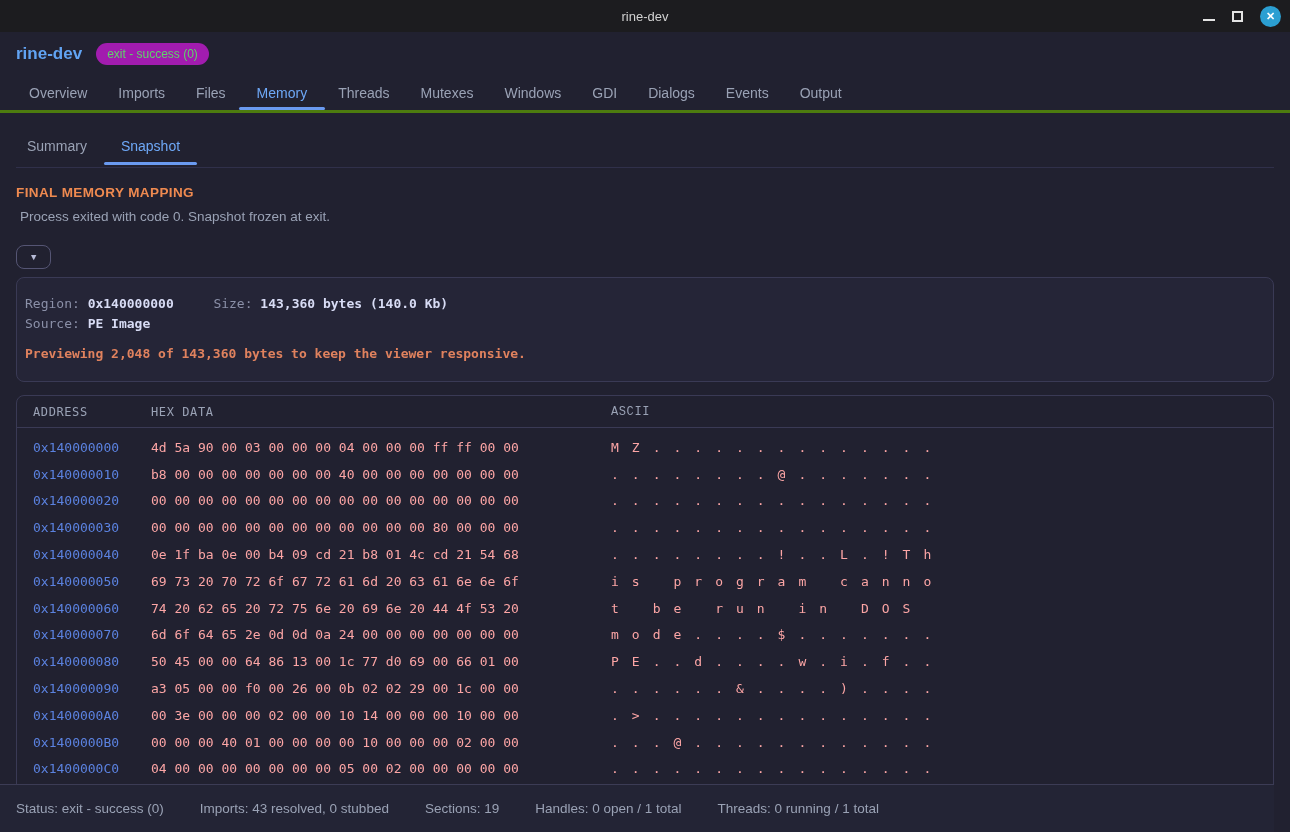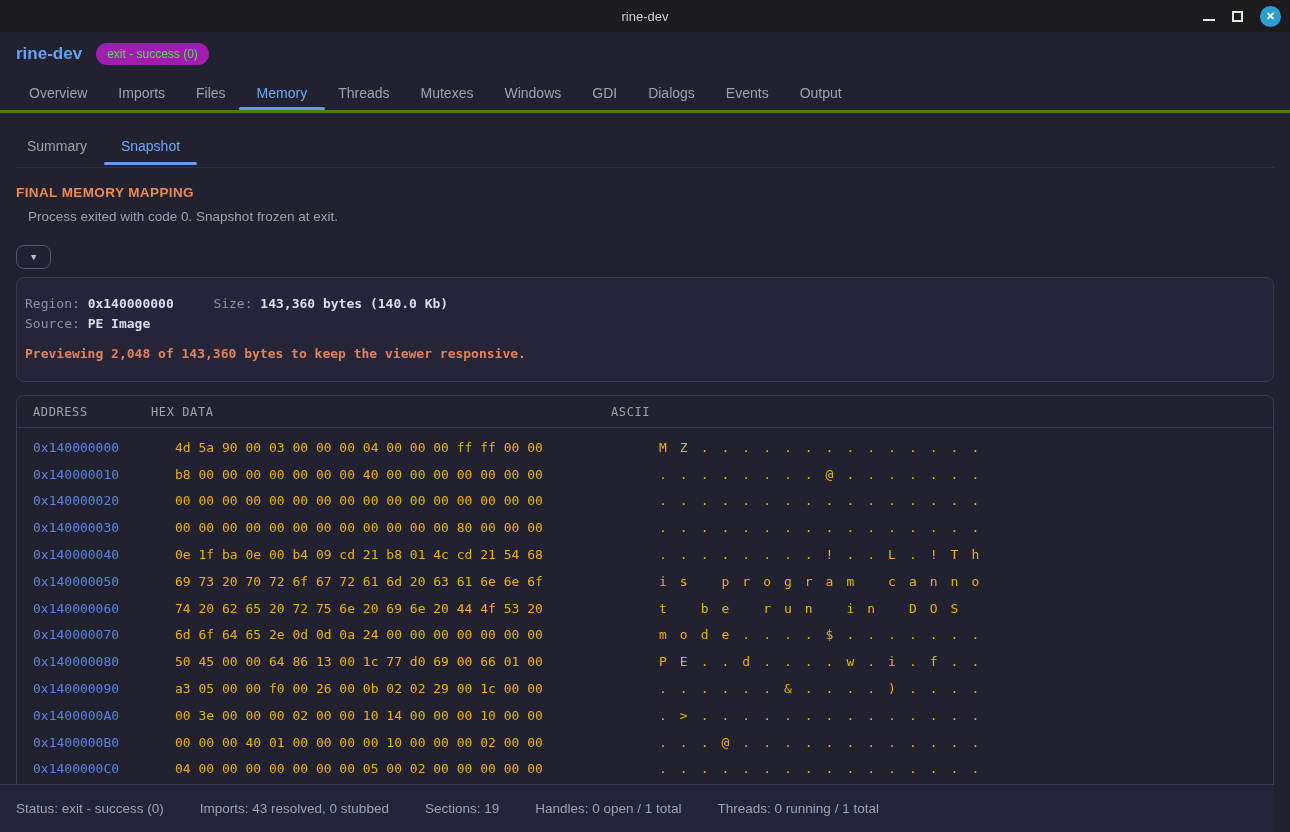--- a/index.html
+++ b/index.html
@@ -78,21 +78,21 @@
     height: 3px; background: #6a9af0; border-radius: 2px;
   }
   .divider { height: 1px; background: #30304a; margin: 2px 16px 0; }
 
   
   .content { padding: 15px 16px 0; }
   .section-heading {
     color: #ef8a50; font-size: 13.5px; font-weight: bold;
     letter-spacing: 0.4px; margin: 2px 0 9px;
   }
-  .section-sub { color: #9aa2b5; font-size: 13.5px; margin: 0 12px 21px; }
+  .section-sub { color: #9aa2b5; font-size: 13.5px; margin: 0 4px 21px; }
 
   .region-select {
     display: inline-flex; align-items: center; gap: 12px;
     font-family: "DejaVu Sans Mono", monospace;
     font-size: 13px; font-weight: bold; color: #ced2f0;
     border: 1px solid #555574; border-radius: 8px;
     padding: 6px 14px; background: transparent; cursor: pointer;
   }
   .caret { font-size: 9px; color: #b8bcd8; }
 
@@ -117,21 +117,21 @@
     display: flex; color: #9aa2b5; font-size: 12px;
     letter-spacing: 0.6px; padding: 9px 0 8px;
     border-bottom: 1px solid #3a3a55;
   }
   .hex-body { padding: 6px 0 8px; }
   .hex-row { display: flex; align-items: center; height: 26.8px; }
   .col-addr { width: 134px; padding-left: 16px; flex-shrink: 0; }
   .col-hex  { width: 460px; flex-shrink: 0; }
   .col-ascii { flex: 1; white-space: pre; letter-spacing: 13px; }
   .hex-row .col-addr { color: #5b82e0; }
-  .hex-row .col-hex, .hex-row .col-ascii { color: #eab308; margin-left: 24px; }
+  .hex-row .col-hex, .hex-row .col-ascii { color: #fca5a5; }
 
   
   .statusbar {
     position: absolute; left: 0; right: 16px; bottom: 0; height: 48px;
     border-top: 1px solid #3c3c55; background: #232435;
     display: flex; align-items: center; padding: 0 16px; gap: 36px;
     color: #9aa2b5; font-size: 13.5px;
   }
 </style>
 </head>
@@ -204,21 +204,21 @@
       <span class="ri-label">Source:</span>
       <span class="ri-value">PE Image</span>
     </div>
     <div class="ri-line ri-note">Previewing 2,048 of 143,360 bytes to keep the viewer responsive.</div>
   </div>
 
   <div class="hex-panel">
     <div class="hex-header">
       <span class="col-addr">ADDRESS</span>
       <span class="col-hex">HEX DATA</span>
-      <span class="col-ascii" style="letter-spacing:0.6px;">ASCII</span>
+      <span class="col-ascii" style="letter-spacing:0.6px;font-family:Liberation Mono, monospace;">ASCII</span>
     </div>
     <div class="hex-body">
 
         <div class="hex-row">
           <span class="col-addr">0x140000000</span>
           <span class="col-hex">4d 5a 90 00 03 00 00 00 04 00 00 00 ff ff 00 00</span>
           <span class="col-ascii">MZ..............</span>
         </div>
 
         <div class="hex-row">

